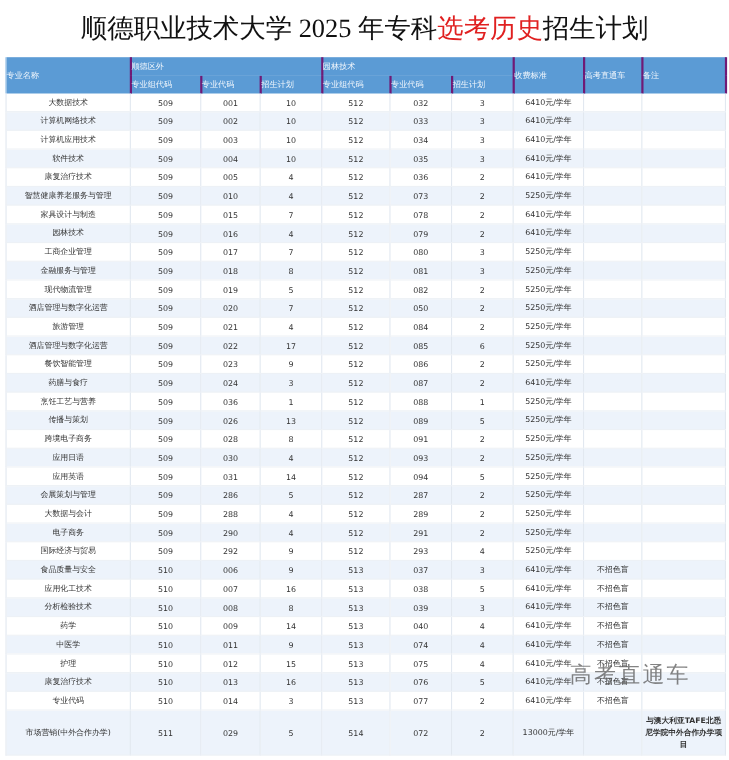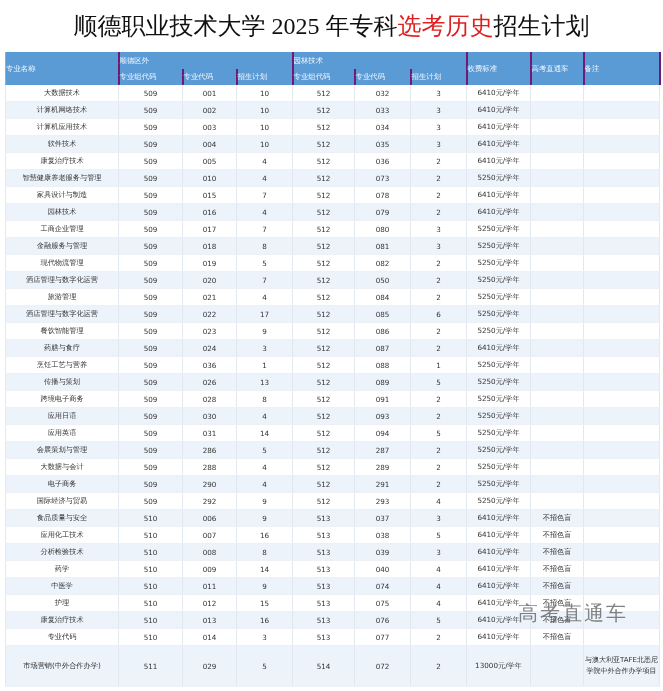--- a/index.html
+++ b/index.html
@@ -23,21 +23,21 @@
     table.plan thead tr.h1 th { height: 17px; }
     table.plan thead tr.h2 th { height: 16px; font-family: Liberation Mono, monospace; }
     table.plan td {
       height: 16px; padding: 0; text-align: center; white-space: nowrap;
       border-left: 1px solid #e2e8f0; border-right: 1px solid #e2e8f0;
       border-bottom: 1px solid #edf1f6; overflow: hidden;
     }
     table.plan tbody tr:nth-child(even) td { background: #edf3fb; }
     table.plan tbody tr:nth-child(odd) td { background: #ffffff; }
     table.plan tbody tr.tall td { height: 40px; }
-    td.note { white-space: normal !important; line-height: 11px; font-size: 7px; }
+    td.note { white-space: normal !important; line-height: 11px; font-size: 7px; font-weight: bold; }
     .watermark {
       position: absolute; left: 518px; top: 600px; font-size: 20px; color: rgba(90,90,90,0.75);
       font-family: "DejaVu Sans", sans-serif; letter-spacing: 2px; pointer-events: none;
     }
   </style>
 </head>
 <body>
 
 <div class="title"><span>顺德职业技术大学 2025 年专科</span><span class="hl">选考历史</span><span>招生计划</span></div>
 

